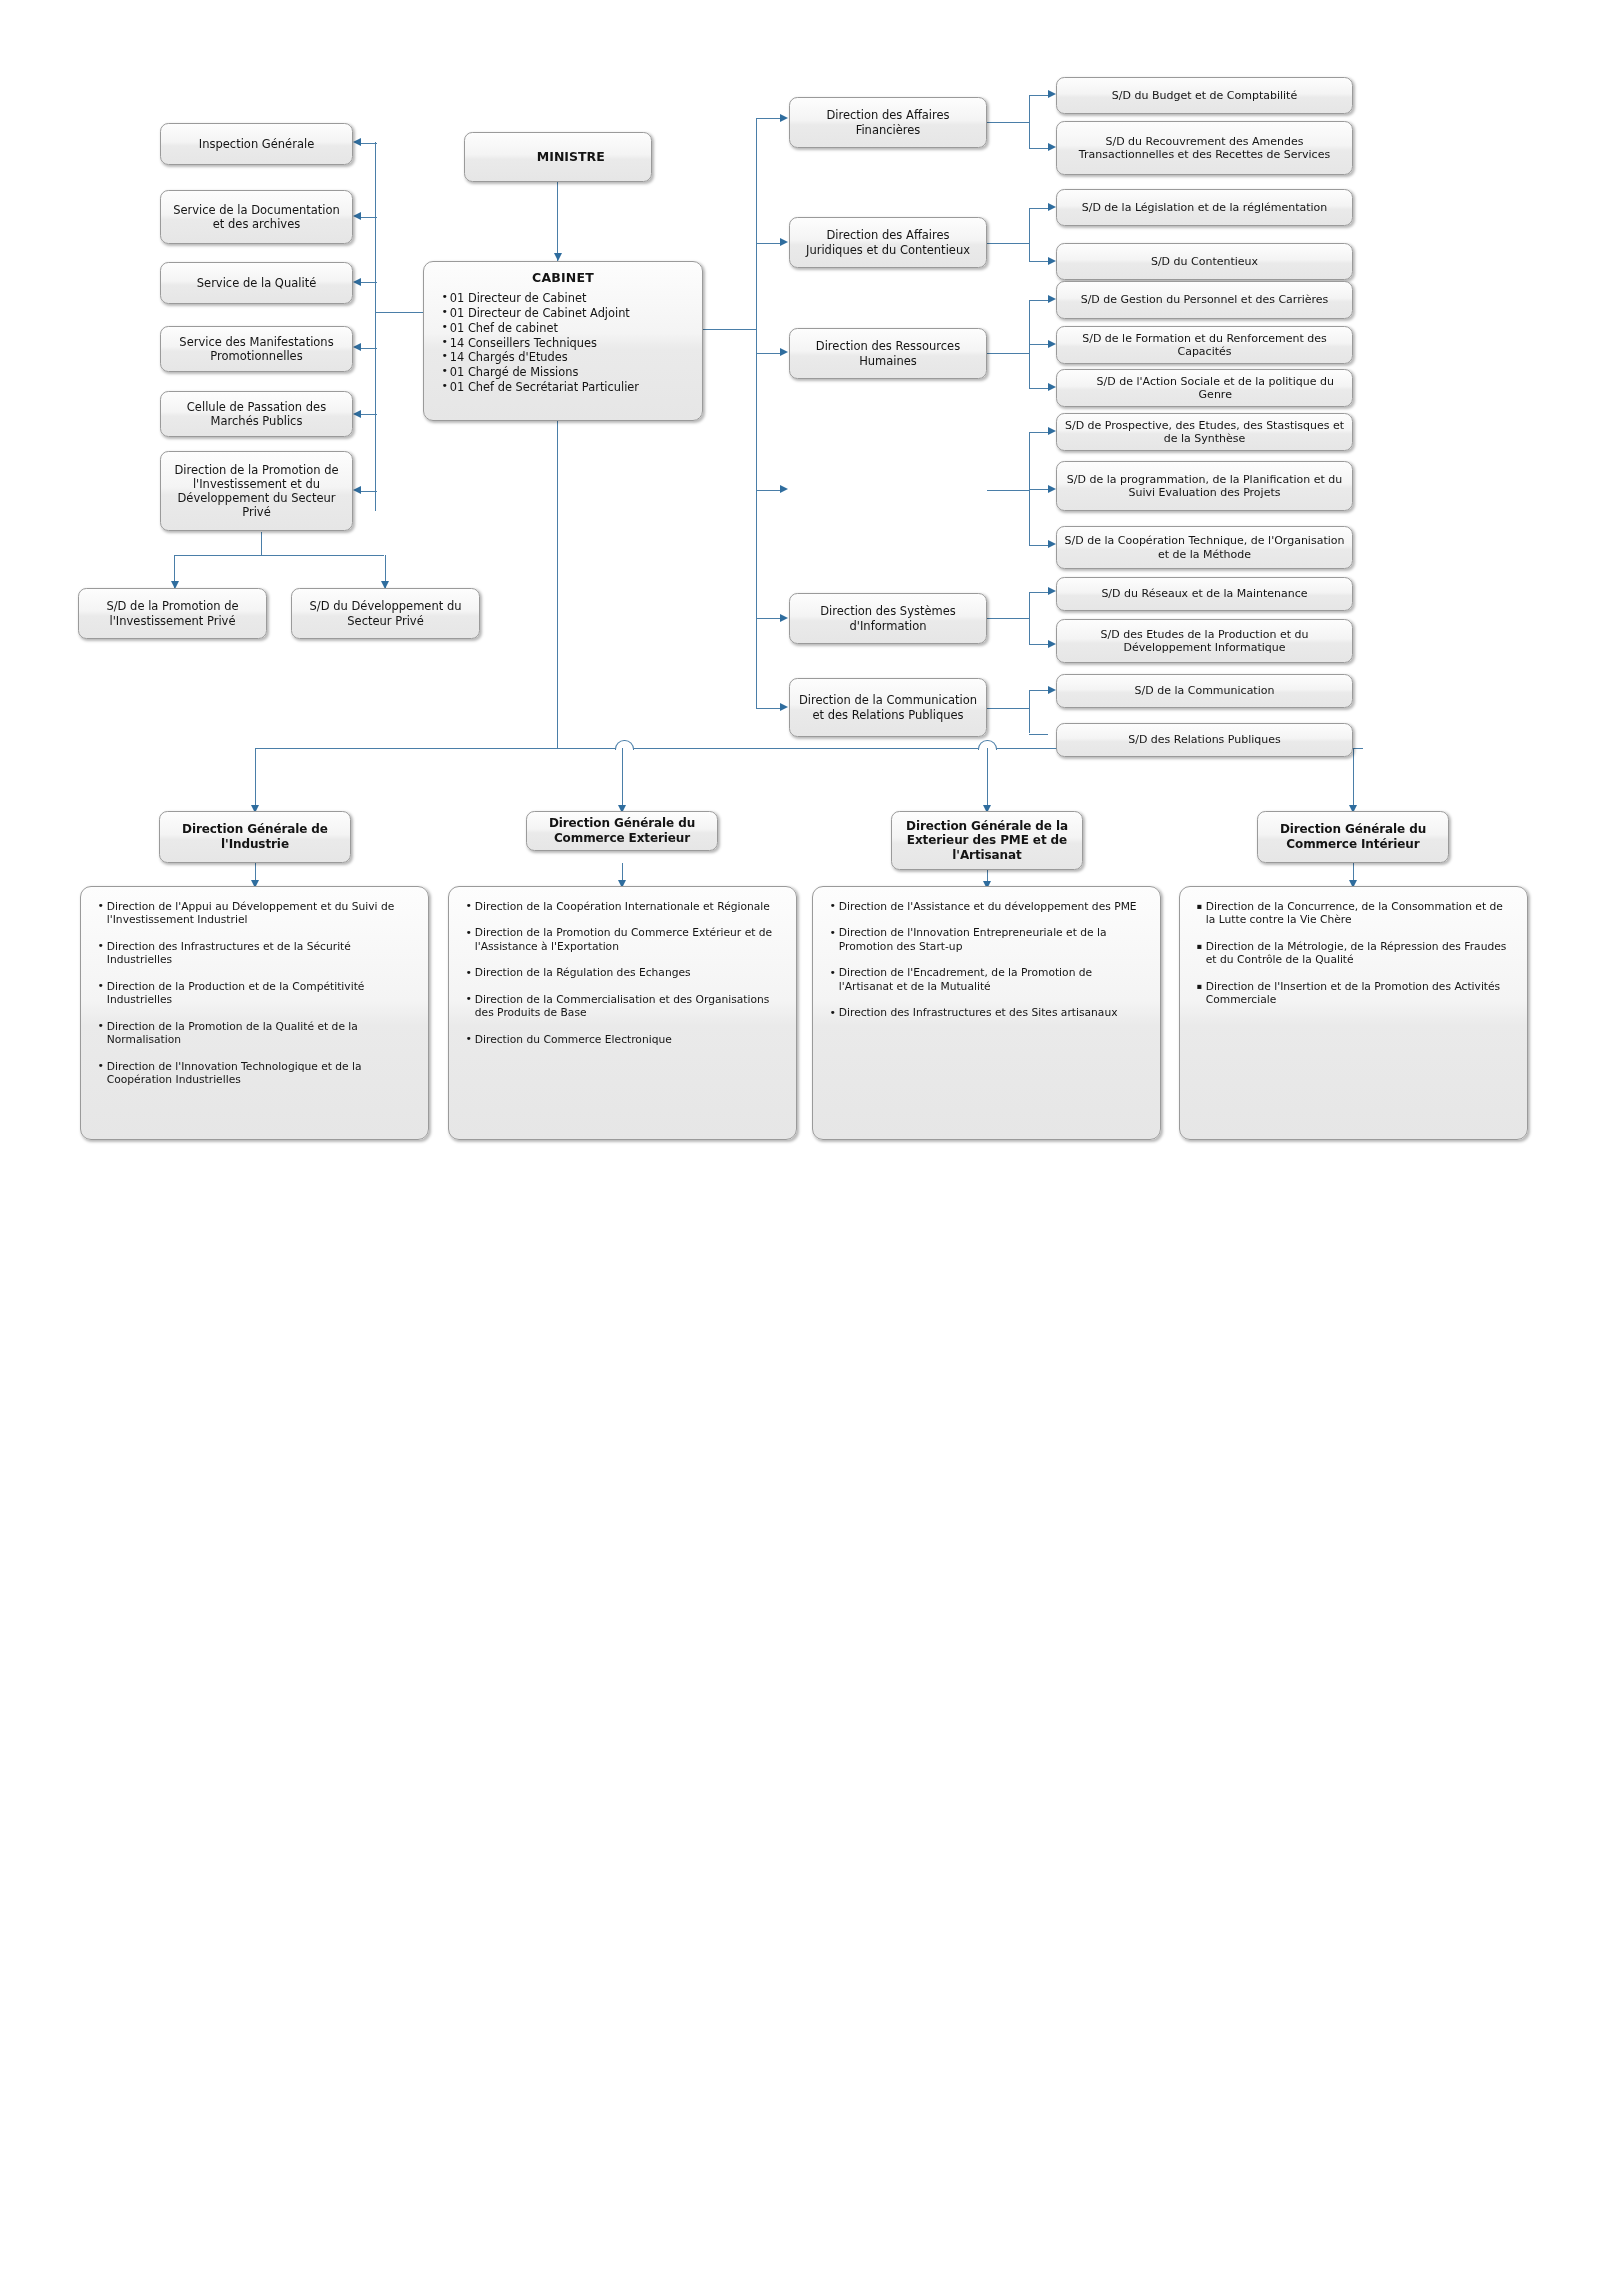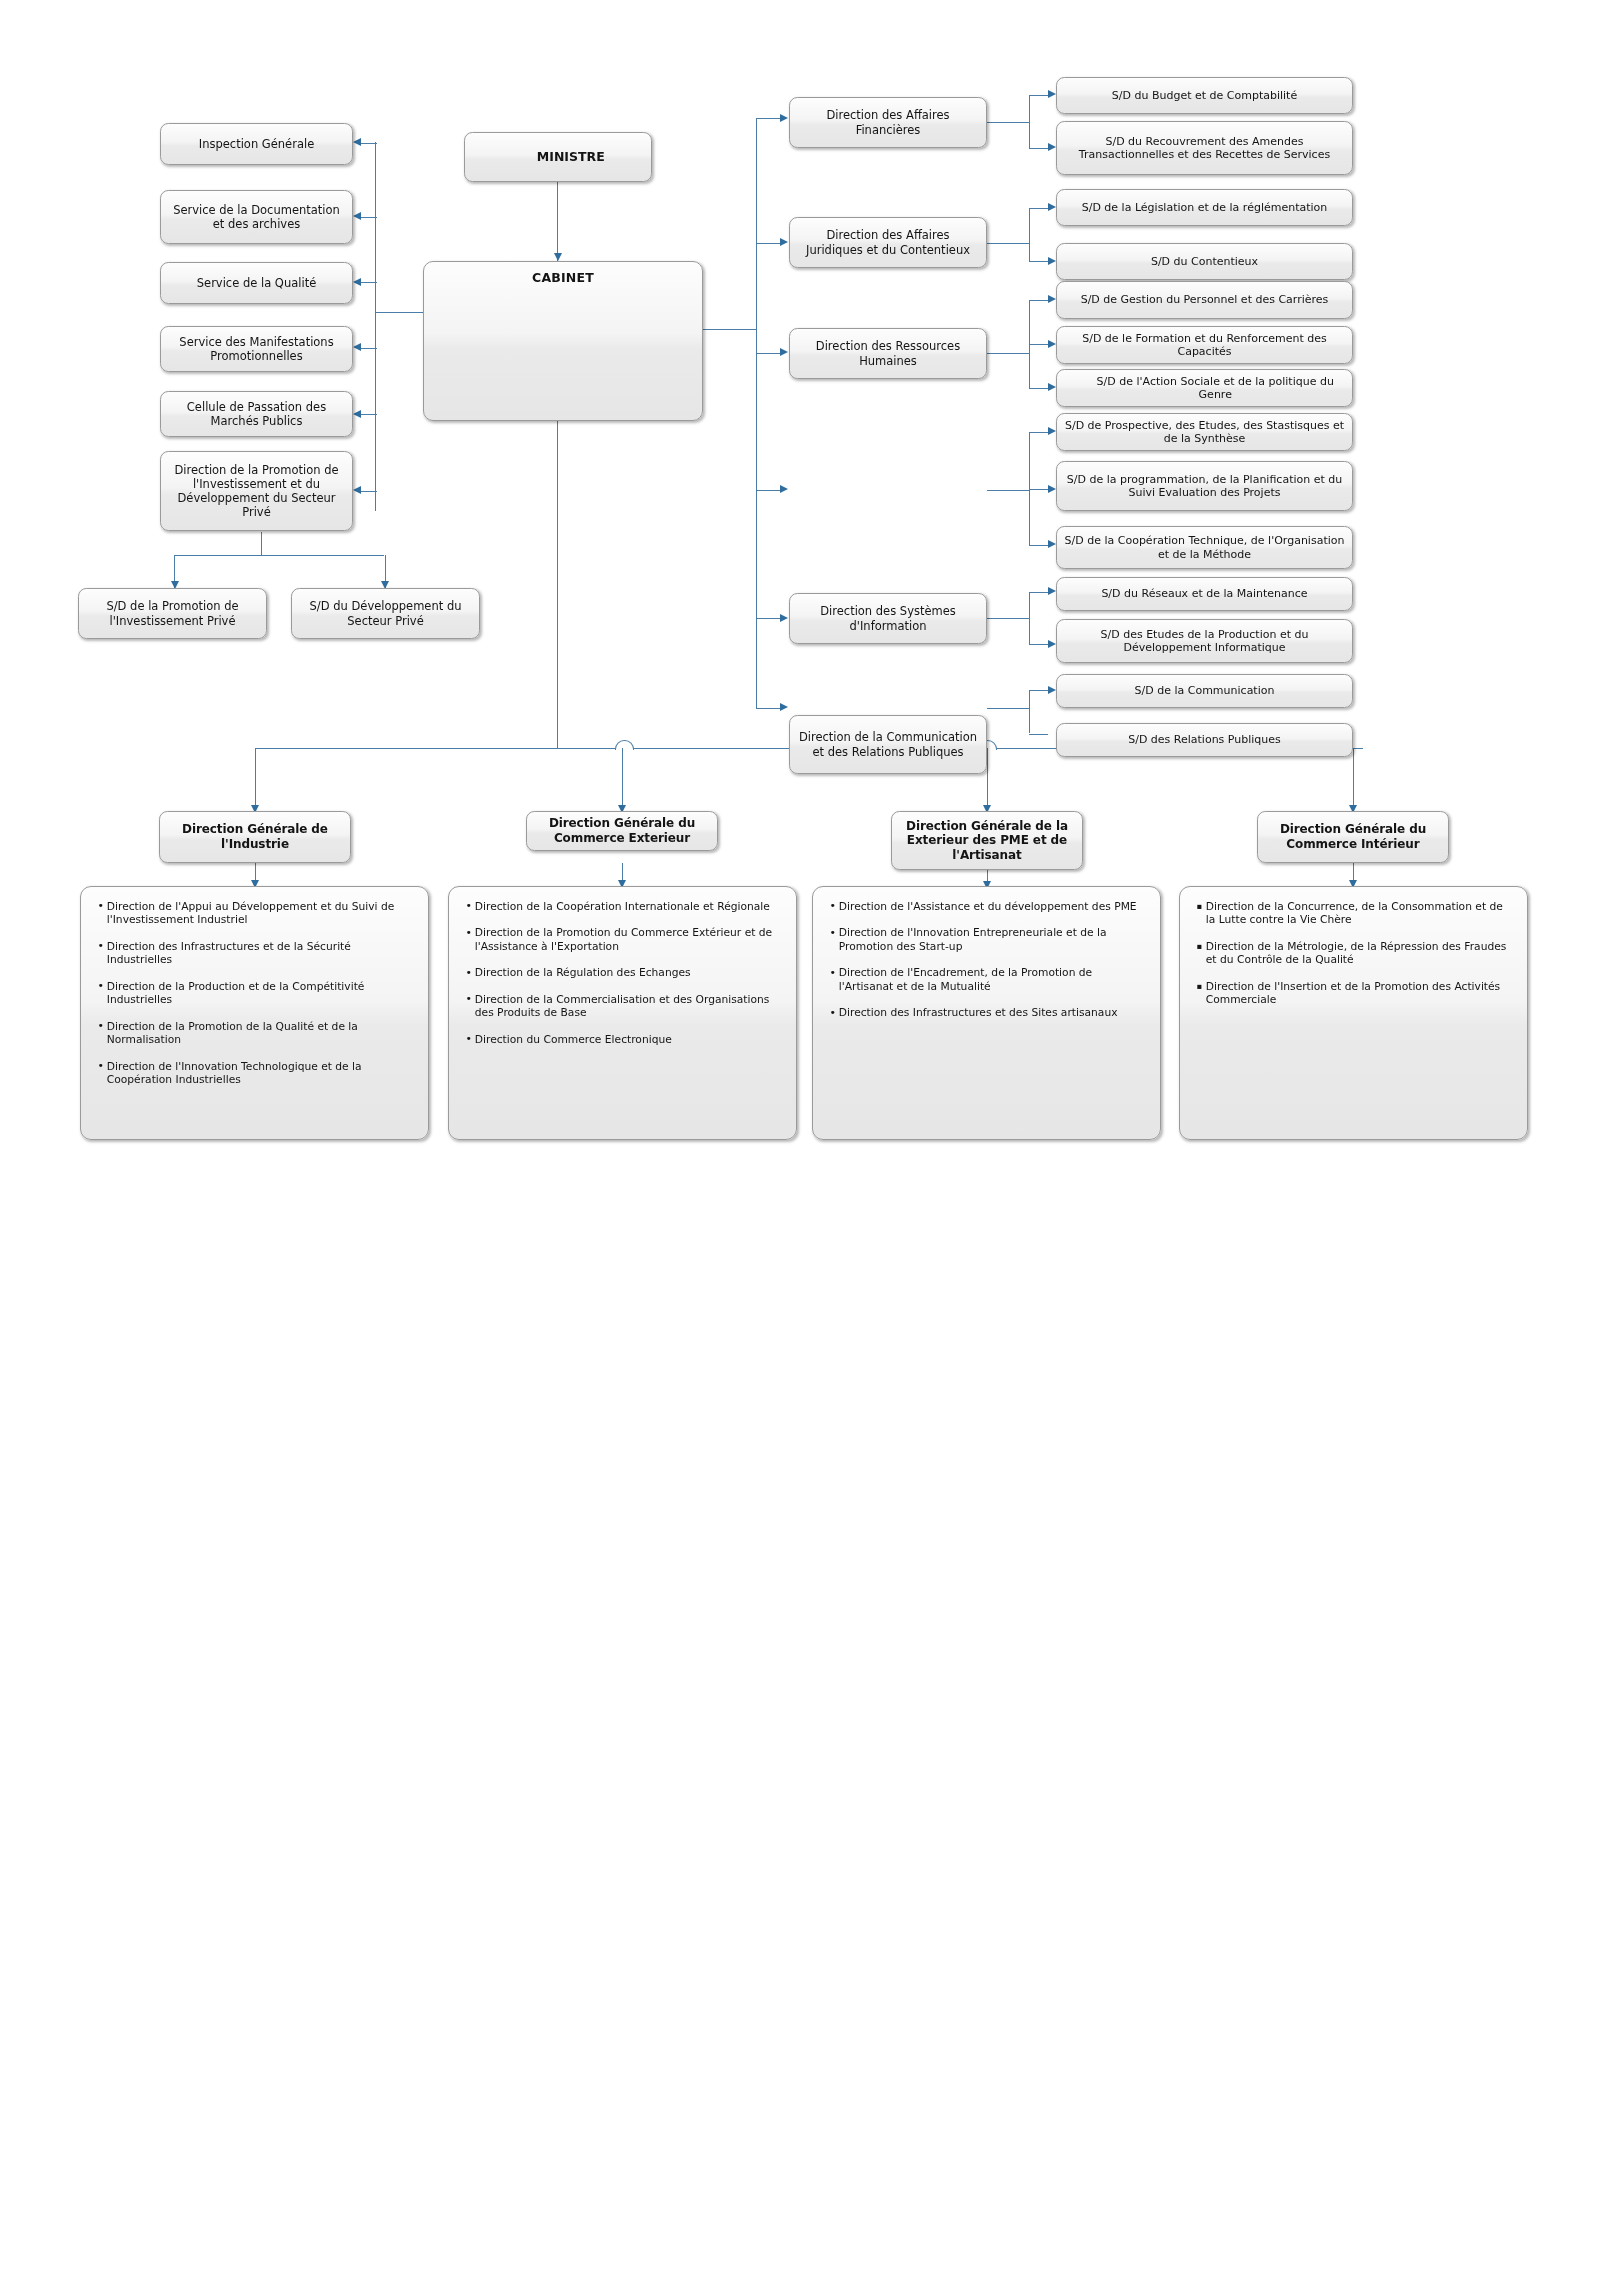--- a/index.html
+++ b/index.html
@@ -271,20 +271,29 @@
   <div class="arrow down" style="left:983px; top:881px;"></div>
   <div class="ln v" style="left:1353px; top:863px; height:23px;"></div>
   <div class="arrow down" style="left:1349px; top:880px;"></div>
 
   <div class="box bold" style="left:464px; top:132px; width:188px; height:50px; font-size:12.5px;padding-left:32px;">
     <span>MINISTRE</span>
   </div>
 
   <div class="box cabinet" style="left:423px; top:261px; width:280px; height:160px;">
     <div class="cabinet-title">CABINET</div>
+    <ul class="cabinet-list">
+      <li>01 Directeur de Cabinet</li>
+      <li>01 Directeur de Cabinet Adjoint</li>
+      <li>01 Chef de cabinet</li>
+      <li>14 Conseillers Techniques</li>
+      <li>14 Chargés d'Etudes</li>
+      <li>01 Chargé de Missions</li>
+      <li>01 Chef de Secrétariat Particulier</li>
+    </ul>
   </div>
 
   <div class="box" style="left:160px; top:123px; width:193px; height:42px;">
     <span>Inspection Générale</span>
   </div>
   <div class="box" style="left:160px; top:190px; width:193px; height:54px;">
     <span>Service de la Documentation et des archives</span>
   </div>
   <div class="box" style="left:160px; top:262px; width:193px; height:42px;">
     <span>Service de la Qualité</span>
@@ -311,21 +320,21 @@
   </div>
   <div class="box" style="left:789px; top:217px; width:198px; height:51px;">
     <span>Direction des Affaires Juridiques et du Contentieux</span>
   </div>
   <div class="box" style="left:789px; top:328px; width:198px; height:51px;">
     <span>Direction des Ressources Humaines</span>
   </div>
   <div class="box" style="left:789px; top:593px; width:198px; height:51px;">
     <span>Direction des Systèmes d'Information</span>
   </div>
-  <div class="box" style="left:789px; top:678px; width:198px; height:59px;margin-top:37px;">
+  <div class="box" style="left:789px; top:678px; width:198px; height:59px;">
     <span>Direction de la Communication et des Relations Publiques</span>
   </div>
 
   <div class="box small" style="left:1056px; top:77px; width:297px; height:37px;">
     <span>S/D du Budget et de Comptabilité</span>
   </div>
   <div class="box small" style="left:1056px; top:121px; width:297px; height:54px;">
     <span>S/D du Recouvrement des Amendes Transactionnelles et des Recettes de Services</span>
   </div>
   <div class="box small" style="left:1056px; top:189px; width:297px; height:37px;">

